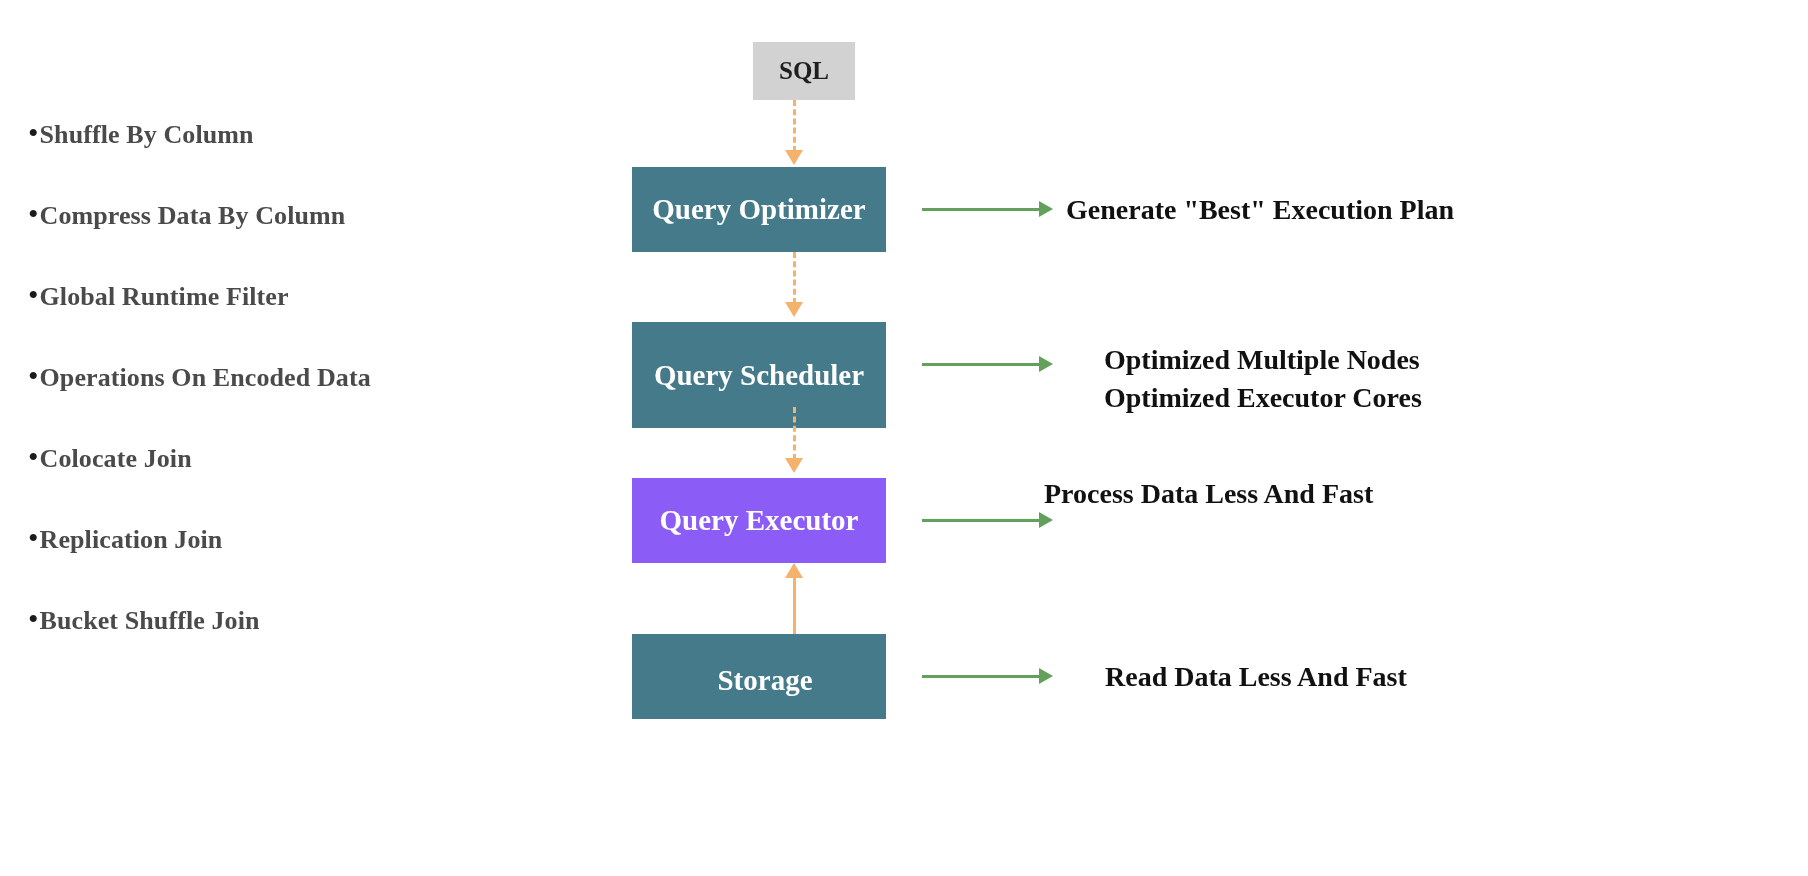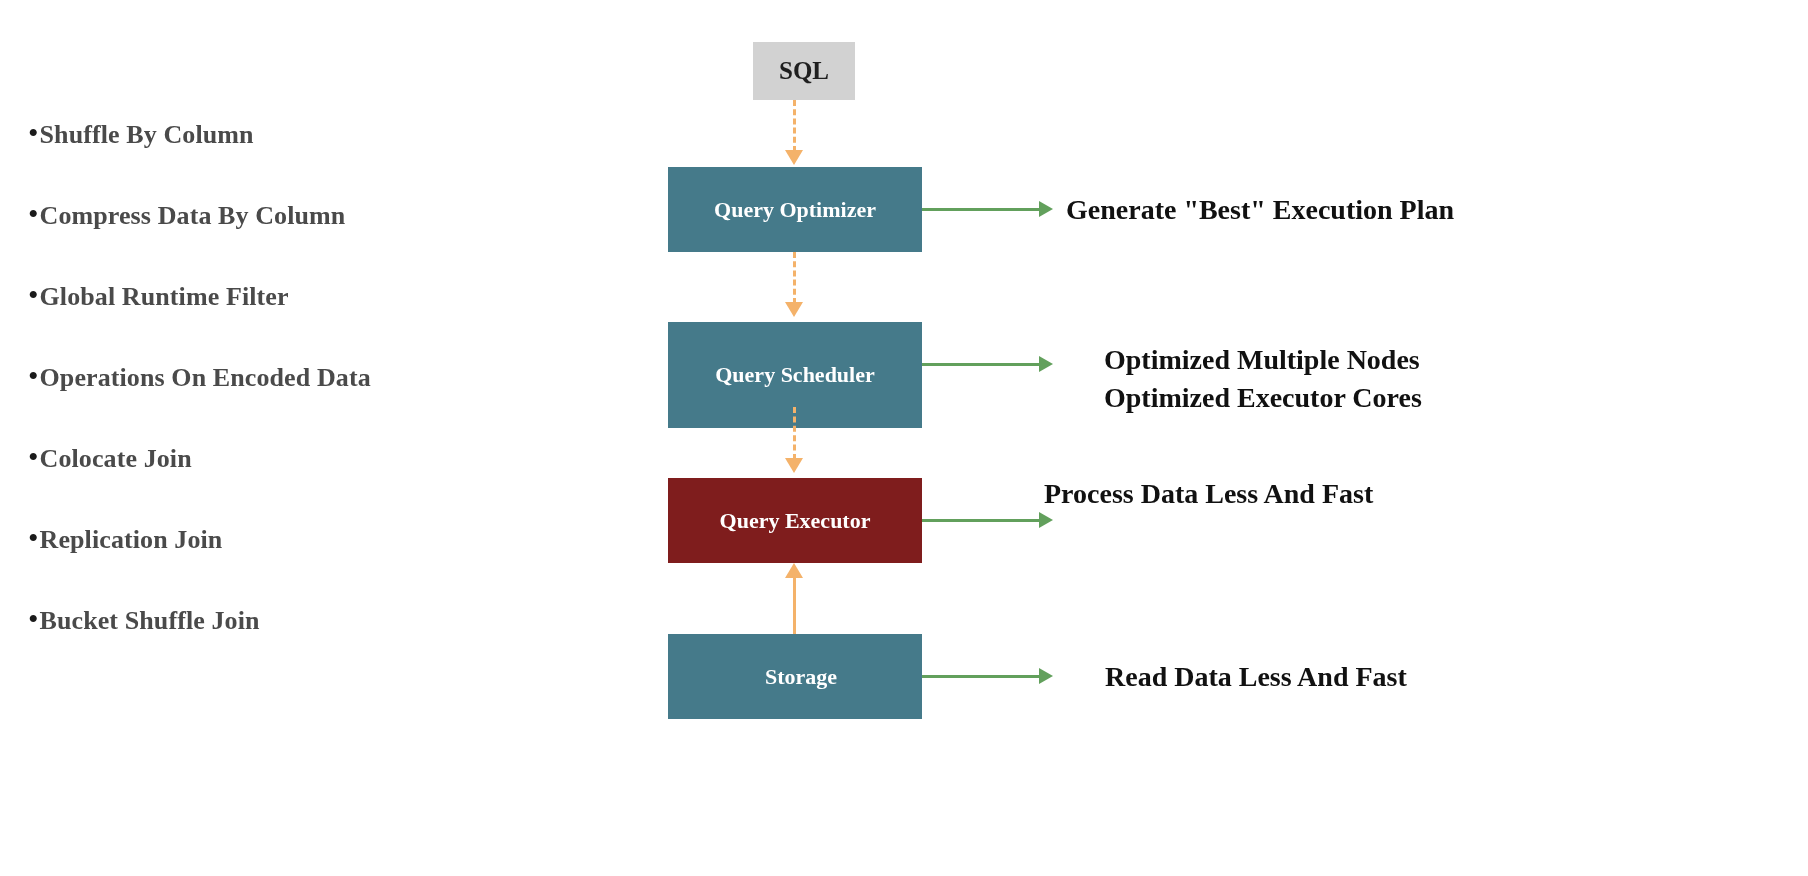--- a/index.html
+++ b/index.html
@@ -63,28 +63,28 @@
     left: 740px;
     top: 42px;
     width: 102px;
     height: 58px;
     background: #d2d2d2;
     color: #1f1f1f;
     font-size: 25px;
     margin-left: 13px;
   }
   .node-proc {
-    left: 668px;
+    left: 632px;
     width: 254px;
     color: #ffffff;
-    font-size: 22px;
+    font-size: 29px;
     text-align: center;
   }
   .node-teal  { background: #457a8a; }
-  .node-amber { background: #7f1d1d; }
+  .node-amber { background: #8b5cf6; }
 
   .node-optimizer { top: 167px;  height: 85px; }
   .node-scheduler { top: 322px;  height: 106px; }
   .node-executor  { top: 478px;  height: 85px; }
   .node-storage   { top: 634px;  height: 85px; align-items: flex-start; padding-top: 30px; padding-left: 12px; }
 
   
   .vline {
     position: absolute;
     left: 793px;

